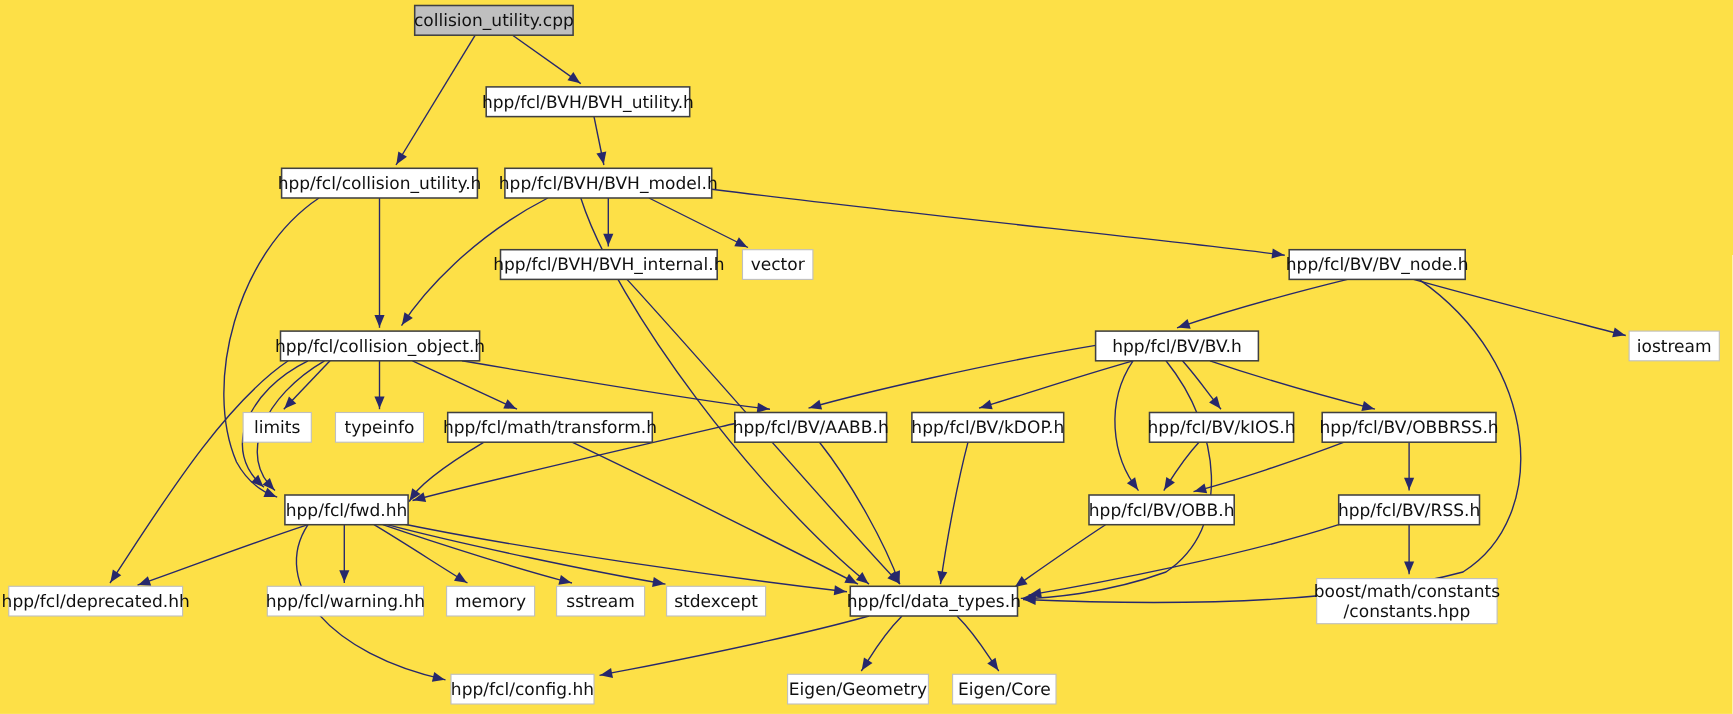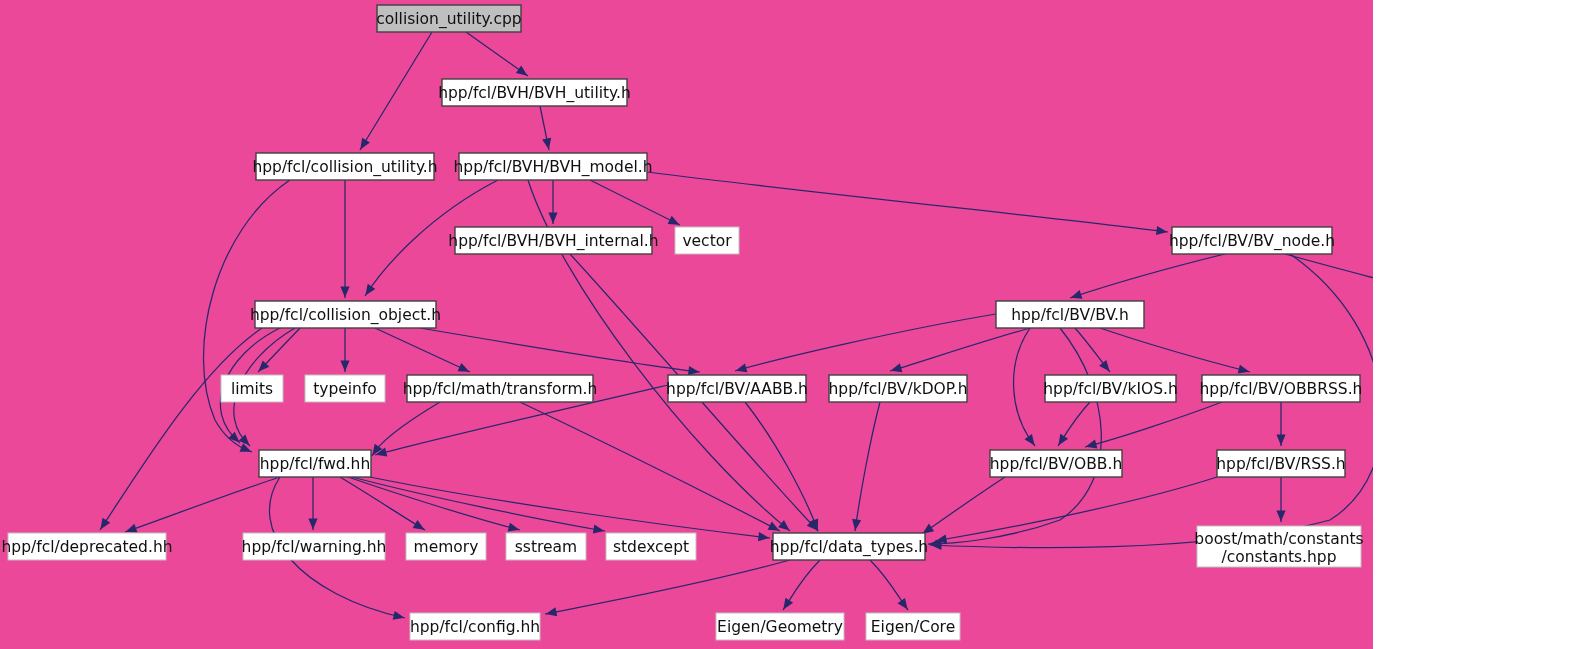--- a/index.html
+++ b/index.html
@@ -2,23 +2,23 @@
 <html><head>
 <meta charset="utf-8">
 <style>
   html, body {
     margin: 0;
     padding: 0;
     background: #ffffff;
   }
   #graph-root {
     position: relative;
-    width: 1373px;
+    width: 1575px;
     height: 649px;
-    background: #ec4899;
+    background: #fde047;
     font-family: "DejaVu Sans", "Liberation Sans", sans-serif;
     overflow: hidden;
   }
   svg#graph-svg {
     position: absolute;
     left: 0;
     top: 0;
     width: 1575px;
     height: 649px;
   }

